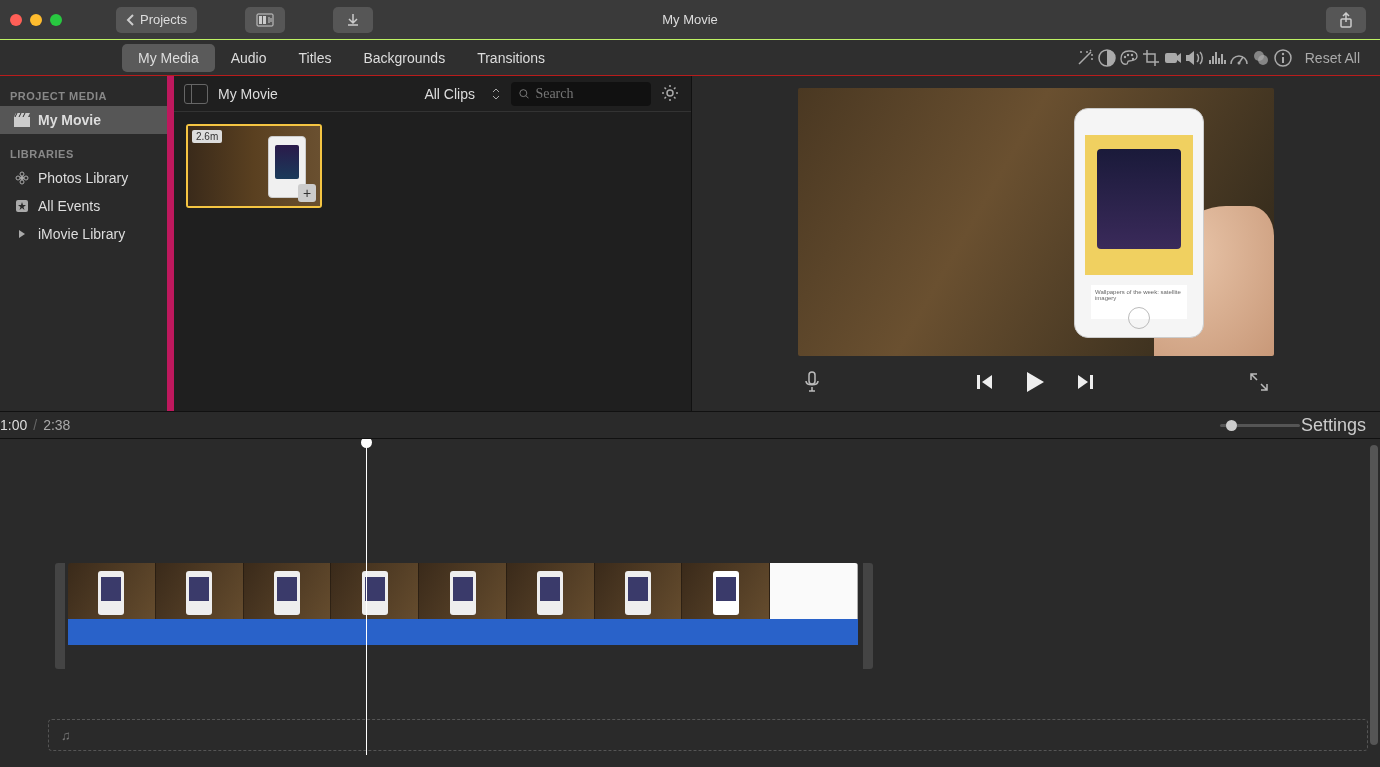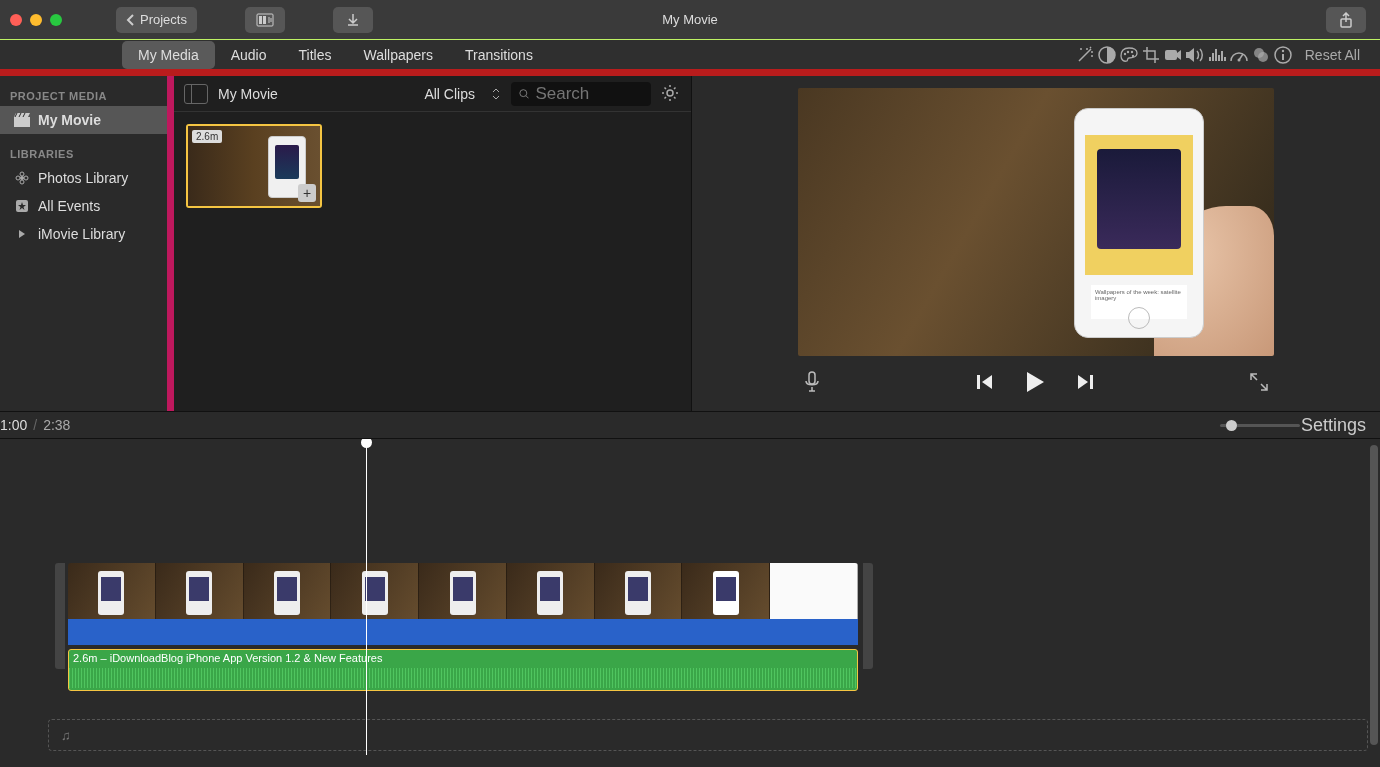--- a/index.html
+++ b/index.html
@@ -9,21 +9,21 @@
 .titlebar { height:40px; background:#3a3a3a; display:flex; align-items:center; padding:0 10px; border-bottom:1px solid #bef264; position:relative;gap:40px; }
 .traffic { display:flex; gap:8px; margin-right:14px; }
 .dot { width:12px; height:12px; border-radius:50%; }
 .dot.r{background:#ff5f57;} .dot.y{background:#febc2e;} .dot.g{background:#28c840;}
 .pillbtn { background:#565656; border-radius:5px; padding:4px 10px; display:flex; align-items:center; gap:5px; color:#ddd; font-size:13px; height:26px; margin-right:8px; }
 .pillbtn.sm{width:40px;justify-content:center;}
 .title-center { position:absolute; left:50%; transform:translateX(-50%); color:#ddd; font-size:13px; }
 .share { position:absolute; right:14px; background:#565656; width:40px; height:26px; border-radius:5px; display:flex; align-items:center; justify-content:center; }
 
 
-.tabrow { height:36px; background:#2f2f2f; display:flex; align-items:center; border-bottom:7px solid #b91c1c; }
+.tabrow { height:36px; background:#2f2f2f; display:flex; align-items:center; border-bottom:1px solid #b91c1c; }
 .lefttabs { display:flex; gap:0; margin-left:122px; }
 .lefttabs .tab { padding:6px 16px; color:#ddd; font-size:14px; cursor:pointer; }
 .lefttabs .tab.active { background:#5a5a5a; border-radius:5px; }
 .righttools { margin-left:auto; display:flex; align-items:center; gap:2px; padding-right:20px; height:100%; padding-left:20px;}
 .toolicon { width:20px; height:20px; display:flex; align-items:center; justify-content:center; color:#aaa; }
 .resetall{color:#aaa;font-size:14px;margin-left:10px;}
 
 
 .main { display:flex; height:335px; }
 .sidebar { width:174px; background:#2a2a2a; border-right:7px solid #be185d; padding:10px 0; }
@@ -33,21 +33,21 @@
 .sb-item .ic{width:16px;height:16px;display:flex;align-items:center;justify-content:center;color:#aaa;}
 
 .browser { flex:0 0 518px; background:#1f1f1f; border-right:1px solid #111; display:flex; flex-direction:column; }
 .browser-top { height:36px; display:flex; align-items:center; gap:10px; padding:0 10px; border-bottom:1px solid #333; }
 .sidebartoggle{width:24px;height:20px;border:1px solid #666;border-radius:3px;position:relative;}
 .sidebartoggle::before{content:"";position:absolute;left:6px;top:0;bottom:0;width:1px;background:#666;}
 .project-name{color:#ddd;font-size:14px;}
 .spacer{flex:1;}
 .allclips{color:#ddd;font-size:14px;display:flex;align-items:center;gap:16px;}
 .searchbox{background:#111;border-radius:4px;height:24px;width:140px;display:flex;align-items:center;padding:0 8px;gap:6px;}
-.searchbox input{background:transparent;border:none;color:#ffffff;font-size:17px;outline:none;width:100%;}
+.searchbox input{background:transparent;border:none;color:#ffffff;font-size:14px;outline:none;width:100%;font-family:Liberation Serif, serif;}
 .gearicon{width:20px;height:20px;}
 .browser-body { padding:12px; }
 .clip { width:136px; height:84px; border:2px solid #f5c542; border-radius:3px; position:relative; overflow:hidden; }
 .clip-bg{width:100%;height:100%;background:linear-gradient(90deg,#3a2a1a 0%,#5a4020 50%,#6a5030 100%);position:relative;}
 .clip-phone{position:absolute;right:14px;top:10px;width:38px;height:62px;background:#f0f0f0;border-radius:4px;border:1px solid #ccc;}
 .clip-phone::before{content:"";position:absolute;left:6px;top:8px;right:6px;height:34px;background:linear-gradient(#2a1a4a,#1a3a5a);border-radius:2px;}
 .clip-dur{position:absolute;left:4px;top:4px;background:#ddd;color:#333;font-size:10px;padding:1px 4px;border-radius:2px;}
 .clip-add{position:absolute;right:4px;bottom:4px;width:18px;height:18px;background:#ccc;color:#333;border-radius:3px;display:flex;align-items:center;justify-content:center;font-size:14px;}
 
 .preview { flex:1; background:#2a2a2a; display:flex; flex-direction:column; align-items:center; padding:10px 0 0 0; }
@@ -128,21 +128,21 @@
         <rect x="2" y="7" width="10" height="8" rx="1" fill="none" stroke="#ccc" stroke-width="1.5"></rect>
       </svg>
   </div>
 </div>
 
 <div class="tabrow">
   <div class="lefttabs">
     <div class="tab active">My Media</div>
     <div class="tab">Audio</div>
     <div class="tab">Titles</div>
-    <div class="tab">Wallpapers</div>
+    <div class="tab">Backgrounds</div>
     <div class="tab">Transitions</div>
   </div>
   <div class="righttools">
     <div class="toolicon" style="margin-right:auto;">
       <svg width="20" height="20" viewBox="0 0 20 20">
           <path d="M4 16 L14 6 M14 6 L16 4 M12 3 L12 5 M16 7 L18 7 M15 2 L16 3" stroke="#aaa" stroke-width="1.5" fill="none"></path>
           <circle cx="6" cy="4" r="1" fill="#aaa"></circle>
           <circle cx="17" cy="11" r="1" fill="#aaa"></circle>
         </svg>
     </div>
@@ -366,24 +366,20 @@
       </div>
     <div class="frame">
         <div class="ph"></div>
       </div>
     <div class="frame">
         <div class="ph" style="background:#fff"></div>
       </div>
     <div class="frame last"></div>
   </div>
   <div class="track-blue"></div>
-  <div class="track-audio">
-    <div class="label">2.6m – iDownloadBlog iPhone App Version 1.2 &amp; New Features</div>
-    <div class="wave"></div>
-  </div>
   <div class="marker r"></div>
   <div class="musictrack">
     <span>♫</span>
   </div>
   <div class="playhead"></div>
   <div class="scrollbar-v">
       <div class="thumb"></div>
     </div>
 </div>
 

